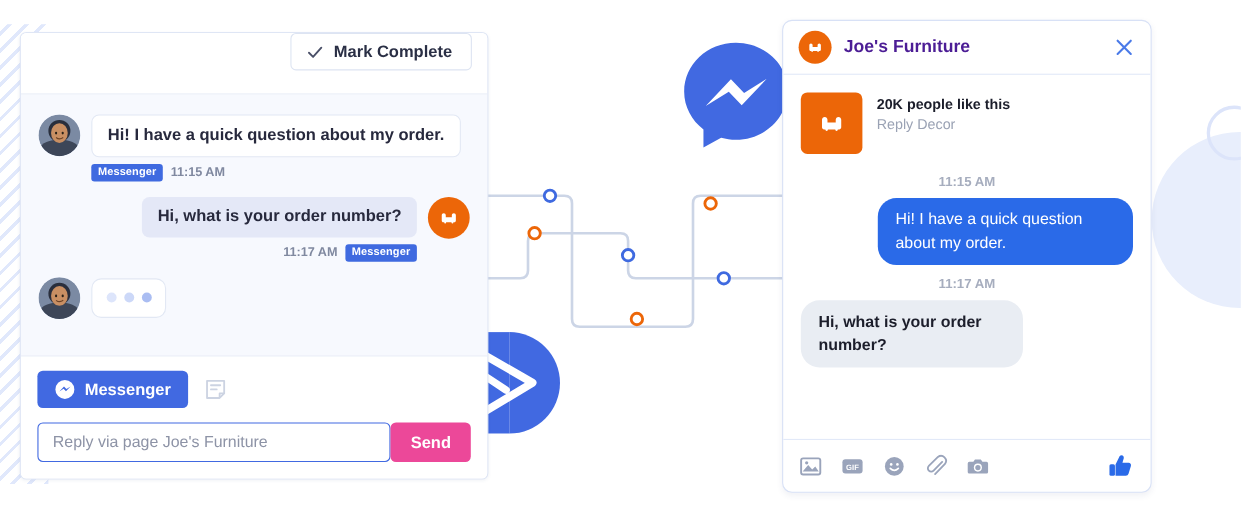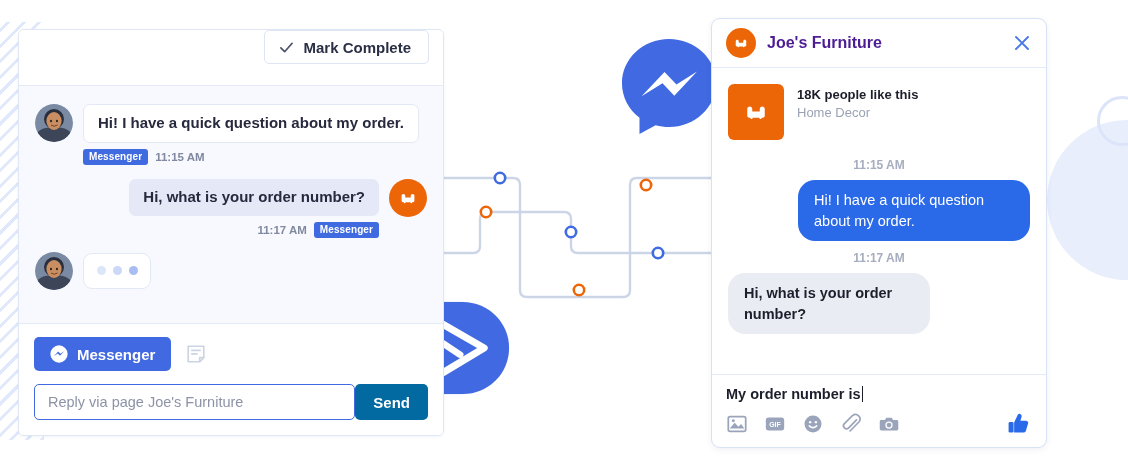--- a/index.html
+++ b/index.html
@@ -115,21 +115,21 @@
   .tab-note{width:22px;height:22px;cursor:pointer;}
   .composer-row{display:flex;align-items:stretch;}
   .reply-input{
     flex:1 1 auto;height:36px;border:1px solid #4169e1;border-radius:5px;
     background:#fff;font-size:14.5px;color:#8d93a6;padding:0 13px;
     box-sizing:border-box;font-family:"Liberation Sans",sans-serif;
     outline:none;
   }
   .reply-input::placeholder{color:#8d93a6;}
   .send-btn{
-    flex:0 0 auto;background:#0369a1;color:#fff;border:none;border-radius:5px;
+    flex:0 0 auto;background:#ec4899;color:#fff;border:none;border-radius:5px;
     padding:2px 18px;height:36px;font-size:15px;font-weight:bold;cursor:pointer;
     font-family:"Liberation Sans",sans-serif;
   }
 
   
   .mwin{
     position:absolute;left:711px;top:18px;width:334px;height:428px;
     background:#ffffff;border:1px solid #d8e1f6;border-radius:9px;
     box-shadow:0 2px 6px rgba(40,60,120,.07);
     overflow:hidden;display:flex;flex-direction:column;
@@ -347,42 +347,38 @@
 
       <div class="page-card">
         <div class="page-thumb">
           <svg viewBox="0 0 24 24" width="30" height="30">
             <path d="M5 9.5c0-1.1.9-2 2-2s2 .9 2 2v2h6v-2c0-1.1.9-2 2-2s2 .9 2 2v5.5c0 .8-.7 1.5-1.5 1.5H6.5C5.7 16.5 5 15.8 5 15z" fill="#ffffff"></path>
             <rect x="7.5" y="15" width="1.8" height="2.6" rx=".8" fill="#ffffff"></rect>
             <rect x="14.7" y="15" width="1.8" height="2.6" rx=".8" fill="#ffffff"></rect>
           </svg>
         </div>
         <div>
-          <div class="page-likes">18K people like this</div>
-          <div class="page-cat">Home Decor</div>
+          <div class="page-likes">20K people like this</div>
+          <div class="page-cat">Reply Decor</div>
         </div>
       </div>
 
       <div class="ts">11:15 AM</div>
       <div class="m-out">
         <div class="mb-out">Hi! I have a quick question about my order.</div>
       </div>
 
       <div class="ts">11:17 AM</div>
       <div class="m-in">
         <div class="mb-in">Hi, what is your order number?</div>
       </div>
 
     </div>
 
     <div class="mwin-foot">
-      <div class="draft">
-        <span>My order number is</span>
-        <span class="caret"></span>
-      </div>
       <div class="foot-icons">
 
         <svg class="fi" viewBox="0 0 24 24">
           <rect x="2.5" y="4" width="19" height="16" rx="2" fill="none" stroke="#9aa4bb" stroke-width="1.9"></rect>
           <path d="M4 17 L9.5 10.5 L13.5 15 L16.5 12 L20 17 Z" fill="#9aa4bb"></path>
           <circle cx="8" cy="8.5" r="1.6" fill="#9aa4bb"></circle>
         </svg>
 
         <svg class="fi" viewBox="0 0 24 24">
           <rect x="2" y="5" width="20" height="14" rx="3" fill="#9aa4bb"></rect>

